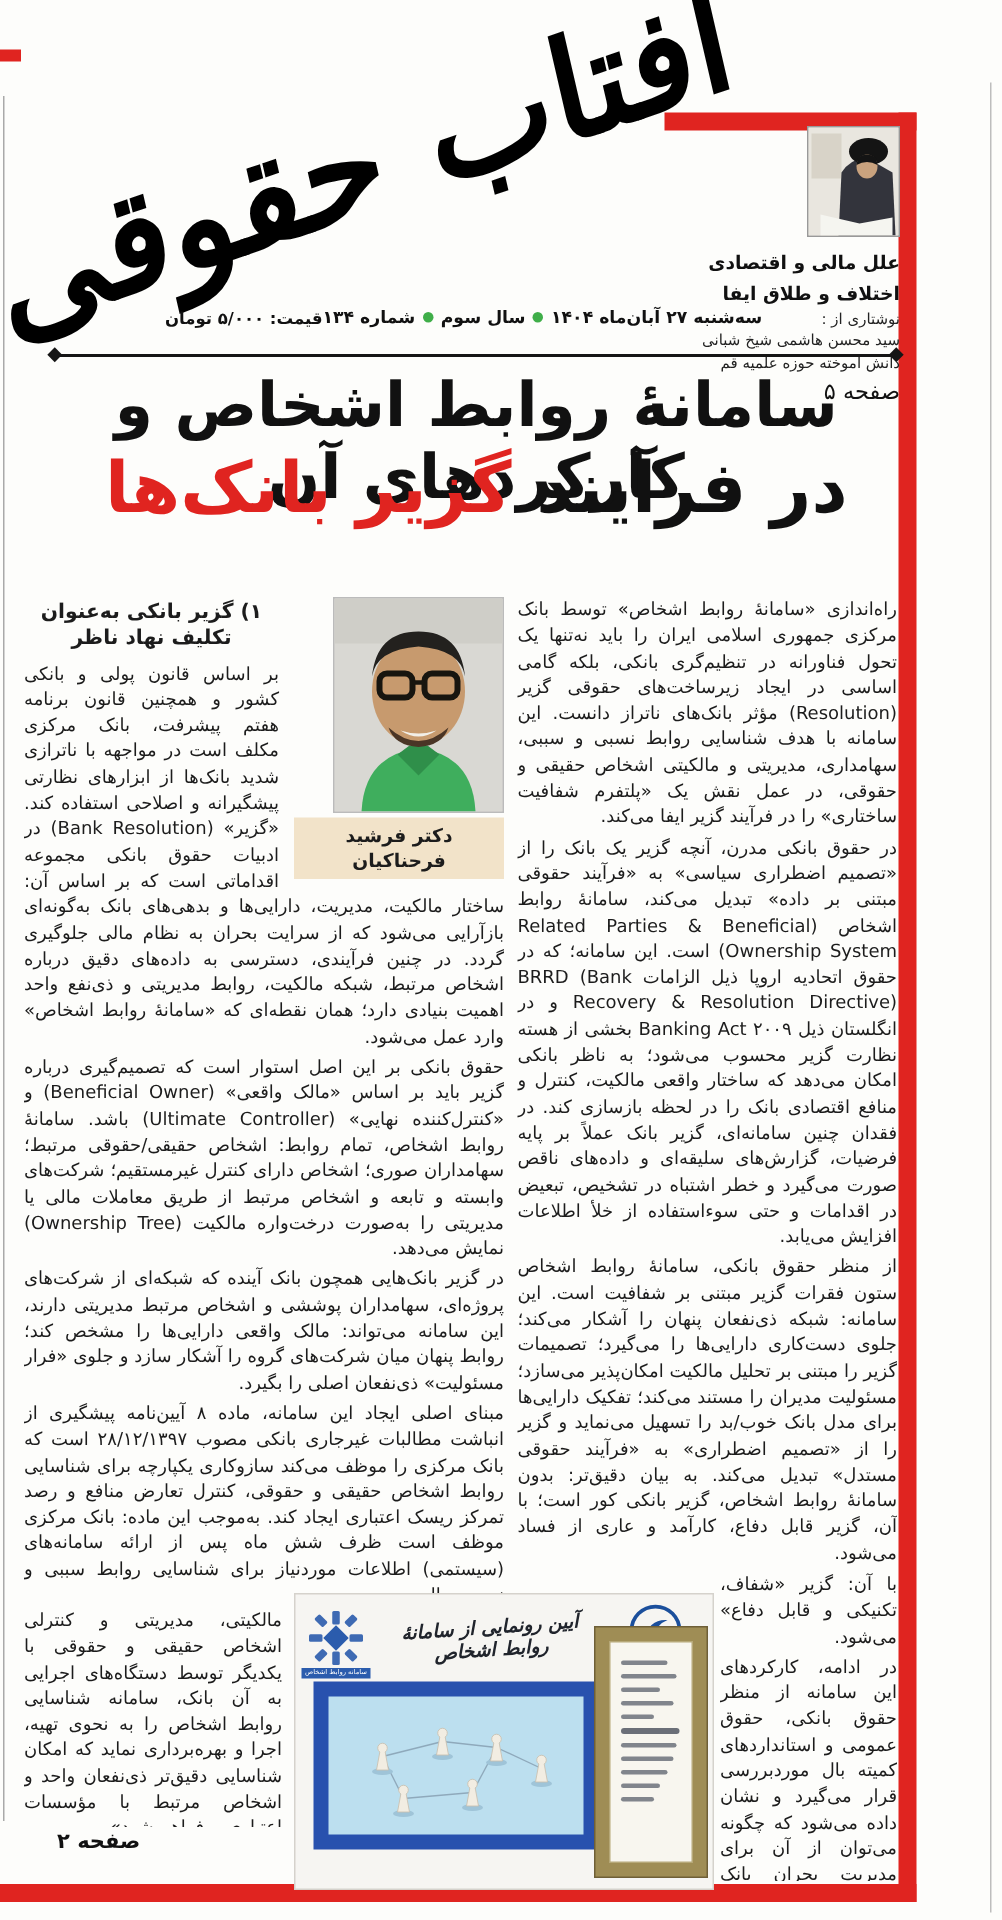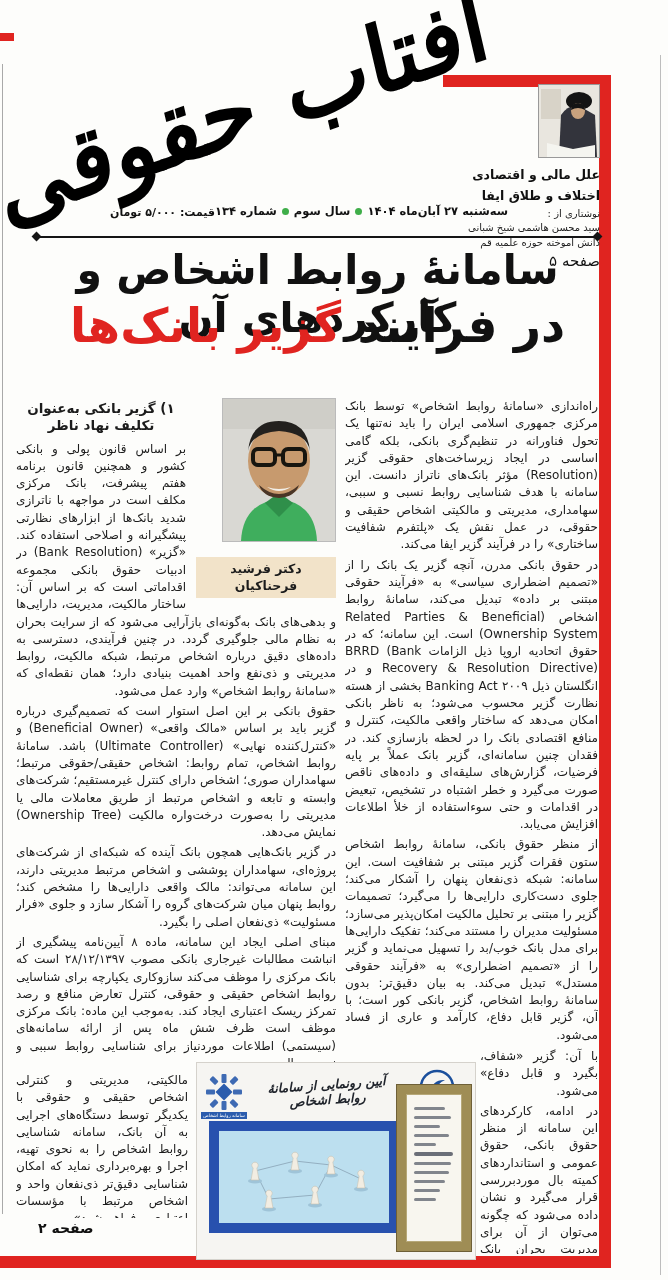--- a/index.html
+++ b/index.html
@@ -46,21 +46,21 @@
   .col-right{left:345px;top:398px;width:253px;height:648px;overflow:hidden;}
   .col-right-narrow{left:480px;top:1048px;width:118px;height:206px;overflow:hidden;}
   .col-left{left:16px;top:398px;width:320px;height:670px;overflow:hidden;}
   .col-left-narrow{left:16px;top:1072px;width:172px;height:146px;overflow:hidden;}
   .bodytext p{margin:0 0 3px 0;}
   .h-sec{font-size:13.5px;font-weight:900;margin:2px 0 6px 0;}
   .h-sec.center{text-align:center;}
   
   .portrait-wrap{float:right;width:140px;margin:0 0 6px 10px;}
   .portrait{width:112px;height:142px;margin-right:0;margin-left:auto;display:block;border:1px solid #bbb;background:#d9d8d3;}
-  .portrait-caption{margin-top:15px;background:#f2e3c9;font-size:12.5px;font-weight:bold;
+  .portrait-caption{margin-top:3px;background:#f2e3c9;font-size:12.5px;font-weight:bold;
                     text-align:center;padding:3px 2px;direction:rtl;}
   .page2{left:38px;top:1220px;font-size:14px;font-weight:bold;direction:rtl;}
   
   .event{left:196px;top:1062px;width:278px;height:196px;background:#f6f5f2;border:1px solid #d5d2cc;}
   .event .lbanner{position:absolute;left:55px;top:14px;width:150px;font-size:12.5px;font-weight:bold;
                   font-style:italic;direction:rtl;text-align:center;transform:rotate(-4deg);color:#20242c;}
   .logo-strip{position:absolute;left:4px;top:49px;width:46px;background:#2b5cad;color:#fff;
               font-size:4.5px;text-align:center;padding:1px 0;direction:rtl;}
   .bank-label{position:absolute;left:215px;top:46px;width:50px;font-size:4px;color:#555;
               text-align:center;direction:rtl;}
@@ -133,21 +133,21 @@
     <span class="red">گزیر بانک‌ها</span>
   </div>
 
   <div class="abs col-right bodytext">
     <p>راه‌اندازی «سامانهٔ روابط اشخاص» توسط بانک مرکزی جمهوری اسلامی ایران را باید نه‌تنها یک تحول فناورانه در تنظیم‌گری بانکی، بلکه گامی اساسی در ایجاد زیرساخت‌های حقوقی گزیر (Resolution) مؤثر بانک‌های ناتراز دانست. این سامانه با هدف شناسایی روابط نسبی و سببی، سهامداری، مدیریتی و مالکیتی اشخاص حقیقی و حقوقی، در عمل نقش یک «پلتفرم شفافیت ساختاری» را در فرآیند گزیر ایفا می‌کند.</p>
     <p>در حقوق بانکی مدرن، آنچه گزیر یک بانک را از «تصمیم اضطراری سیاسی» به «فرآیند حقوقی مبتنی بر داده» تبدیل می‌کند، سامانهٔ روابط اشخاص (Related Parties &amp; Beneficial Ownership System) است. این سامانه؛ که در حقوق اتحادیه اروپا ذیل الزامات BRRD (Bank Recovery &amp; Resolution Directive) و در انگلستان ذیل Banking Act ۲۰۰۹ بخشی از هسته نظارت گزیر محسوب می‌شود؛ به ناظر بانکی امکان می‌دهد که ساختار واقعی مالکیت، کنترل و منافع اقتصادی بانک را در لحظه بازسازی کند. در فقدان چنین سامانه‌ای، گزیر بانک عملاً بر پایه فرضیات، گزارش‌های سلیقه‌ای و داده‌های ناقص صورت می‌گیرد و خطر اشتباه در تشخیص، تبعیض در اقدامات و حتی سوءاستفاده از خلأ اطلاعات افزایش می‌یابد.</p>
     <p>از منظر حقوق بانکی، سامانهٔ روابط اشخاص ستون فقرات گزیر مبتنی بر شفافیت است. این سامانه: شبکه ذی‌نفعان پنهان را آشکار می‌کند؛ جلوی دست‌کاری دارایی‌ها را می‌گیرد؛ تصمیمات گزیر را مبتنی بر تحلیل مالکیت امکان‌پذیر می‌سازد؛ مسئولیت مدیران را مستند می‌کند؛ تفکیک دارایی‌ها برای مدل بانک خوب/بد را تسهیل می‌نماید و گزیر را از «تصمیم اضطراری» به «فرآیند حقوقی مستدل» تبدیل می‌کند. به بیان دقیق‌تر: بدون سامانهٔ روابط اشخاص، گزیر بانکی کور است؛ با آن، گزیر قابل دفاع، کارآمد و عاری از فساد می‌شود.</p>
 
   </div>
   <div class="abs col-right-narrow bodytext">
-    <p>با آن: گزیر «شفاف، بگیرد و قابل دفاع» می‌شود.</p>
+    <p>با آن: گزیر «شفاف، تکنیکی و قابل دفاع» می‌شود.</p>
     <p>در ادامه، کارکردهای این سامانه از منظر حقوق بانکی، حقوق عمومی و استانداردهای کمیته بال موردبررسی قرار می‌گیرد و نشان داده می‌شود که چگونه می‌توان از آن برای مدیریت بحران بانک آینده و سایر بانک‌های در آستانه گزیر استفاده کرد.</p>
   </div>
 
   <div class="abs col-left bodytext">
     <div class="portrait-wrap">
       <svg class="portrait" viewBox="0 0 112 142" xmlns="http://www.w3.org/2000/svg">
         <rect width="112" height="142" fill="#d9d8d3"></rect>
         <rect x="0" y="0" width="112" height="30" fill="#cfcec8"></rect>
         <path d="M18 142 Q20 104 56 100 Q92 104 94 142 Z" fill="#3fae5d"></path>
         <path d="M42 104 L56 118 L70 104 L62 98 L50 98 Z" fill="#2f8f4a"></path>

